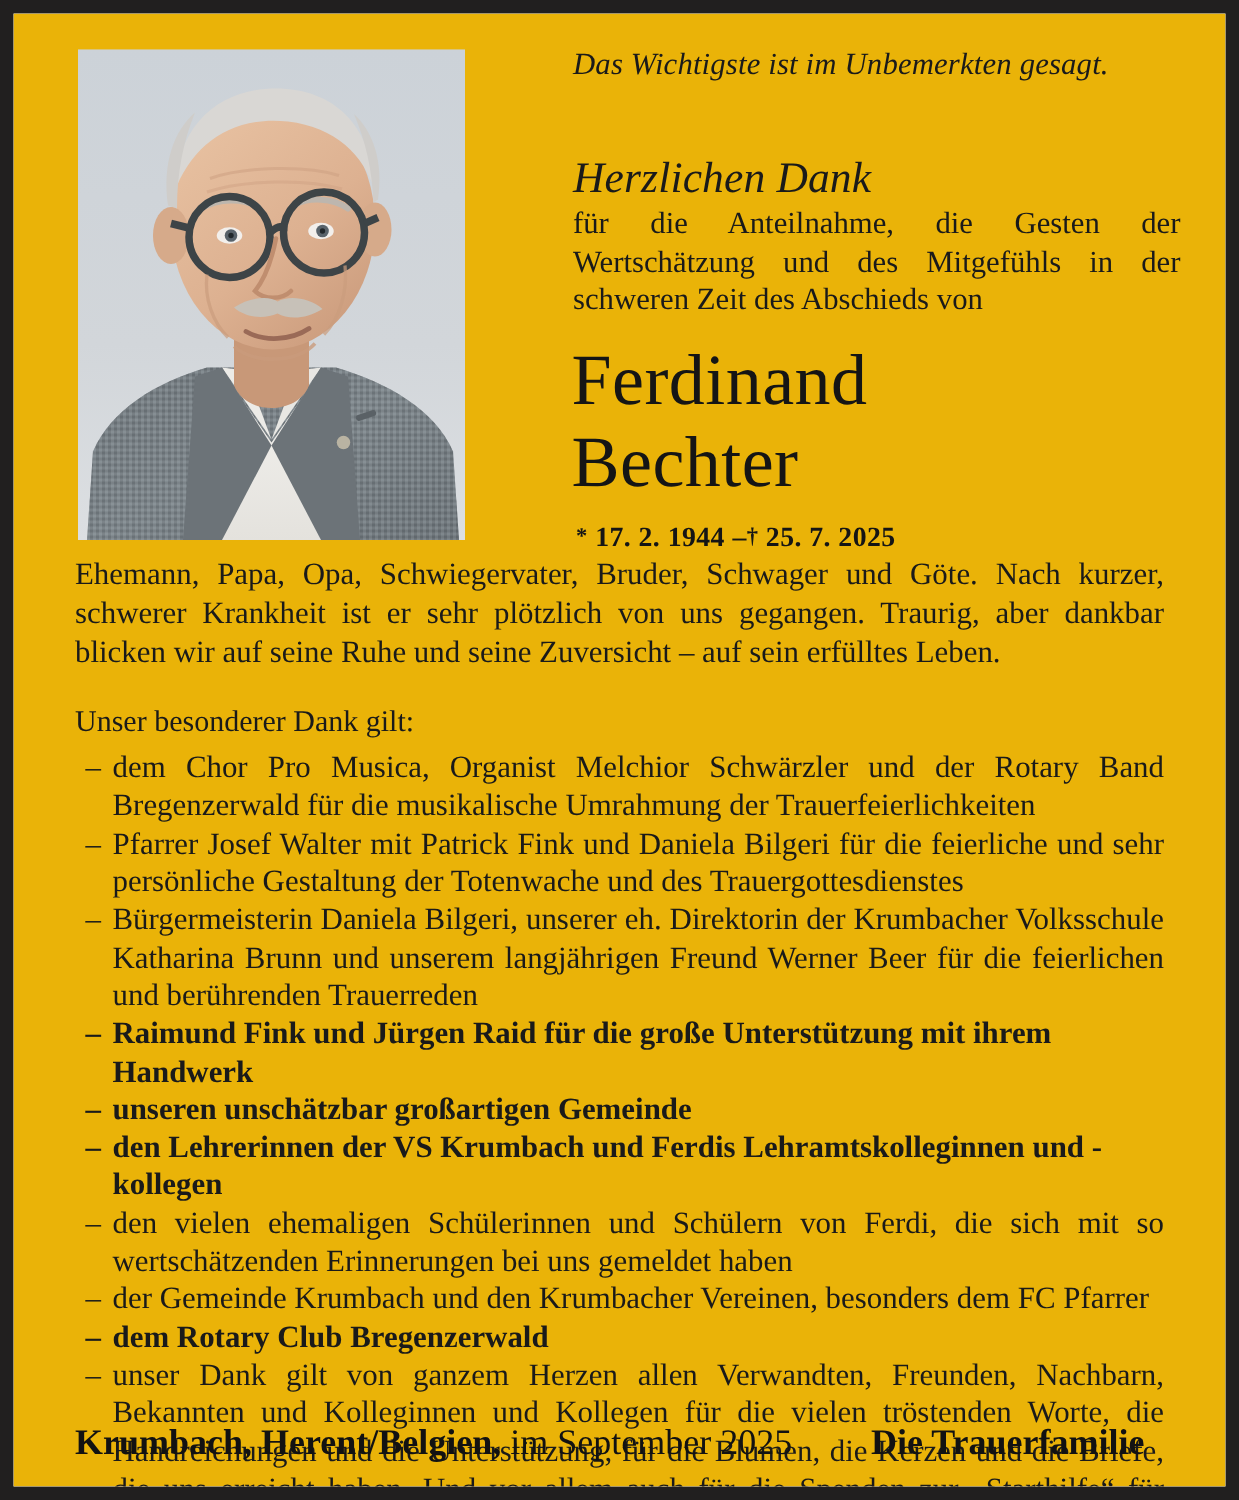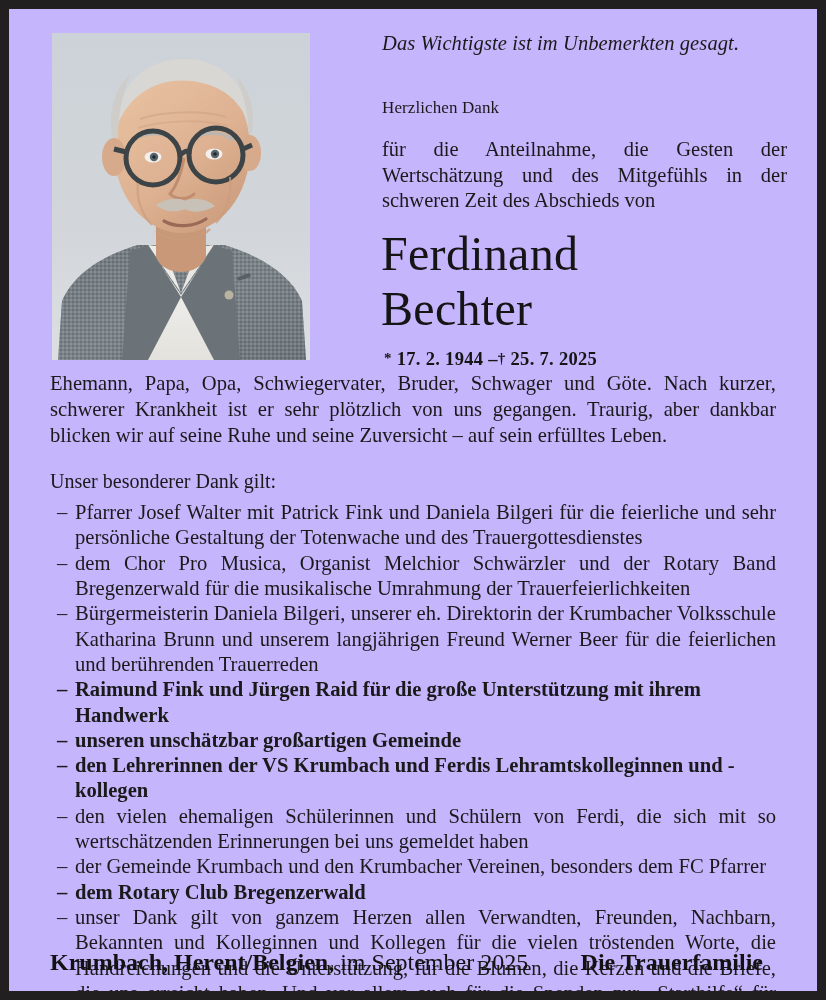--- a/index.html
+++ b/index.html
@@ -21,21 +21,21 @@
     border: 9px solid #211f1f;
     overflow: hidden;
   }
 
   .inner {
     position: relative;
     width: 100%;
     height: 100%;
     box-sizing: border-box;
     padding: 0;
-    background: #c4b5fd;
+    background: #eab308;
   }
 
   
   .top {
     position: absolute;
     left: 0;
     top: 0;
     width: 808px;
     height: 355px;
   }
@@ -67,25 +67,26 @@
     font-style: italic;
     font-size: 20.5px;
     line-height: 26px;
     color: #1a1a1a;
     letter-spacing: .1px;
   }
 
   .thanks {
     position: absolute;
     left: 8px;
-    top: 84px;
-    font-size: 17px;
+    top: 95px;
+    font-size: 29px;
     line-height: 30px;
     color: #1a1a1a;
     letter-spacing: .1px;
+    font-style: italic;
   }
 
   .subtext {
     position: absolute;
     left: 8px;
     top: 128px;
     width: 405px;
     font-size: 20.5px;
     line-height: 25.5px;
     color: #1a1a1a;
@@ -309,22 +310,22 @@
 
       <p class="intro">
         <span>Ehemann, Papa, Opa, Schwiegervater, Bruder, Schwager und Göte. Nach kurzer,</span>
         <span>schwerer Krankheit ist er sehr plötzlich von uns gegangen. Traurig, aber dankbar</span>
         <span class="lastline">blicken wir auf seine Ruhe und seine Zuversicht – auf sein erfülltes Leben.</span>
       </p>
 
       <p class="lead">Unser besonderer Dank gilt:</p>
 
       <ul class="list">
+        <li>dem Chor Pro Musica, Organist Melchior Schwärzler und der Rotary Band Bregenzerwald für die musikalische Umrahmung der Trauerfeierlichkeiten</li>
         <li>Pfarrer Josef Walter mit Patrick Fink und Daniela Bilgeri für die feierliche und sehr persönliche Gestaltung der Totenwache und des Trauergottesdienstes</li>
-        <li>dem Chor Pro Musica, Organist Melchior Schwärzler und der Rotary Band Bregenzerwald für die musikalische Umrahmung der Trauerfeierlichkeiten</li>
         <li>Bürgermeisterin Daniela Bilgeri, unserer eh. Direktorin der Krumbacher Volksschule Katharina Brunn und unserem langjährigen Freund Werner Beer für die feierlichen und berührenden Trauerreden</li>
         <li class="nojust">Raimund Fink und Jürgen Raid für die große Unterstützung mit ihrem Handwerk</li>
         <li class="nojust">unseren unschätzbar großartigen Gemeinde</li>
         <li class="nojust">den Lehrerinnen der VS Krumbach und Ferdis Lehramtskolleginnen und -kollegen</li>
         <li>den vielen ehemaligen Schülerinnen und Schülern von Ferdi, die sich mit so wertschätzenden Erinnerungen bei uns gemeldet haben</li>
         <li>der Gemeinde Krumbach und den Krumbacher Vereinen, besonders dem FC Pfarrer</li>
         <li class="nojust">dem Rotary Club Bregenzerwald</li>
         <li>unser Dank gilt von ganzem Herzen allen Verwandten, Freunden, Nachbarn, Bekannten und Kolleginnen und Kollegen für die vielen tröstenden Worte, die Handreichungen und die Unterstützung, für die Blumen, die Kerzen und die Briefe, die uns erreicht haben. Und vor allem auch für die Spenden zur „Starthilfe“ für benachteiligte Volksschulkinder im Bregenzerwald. Diese unglaubliche Großzügigkeit hätte Ferdi sehr stolz gemacht. All das hat uns tief berührt.</li>
       </ul>
     </div>

